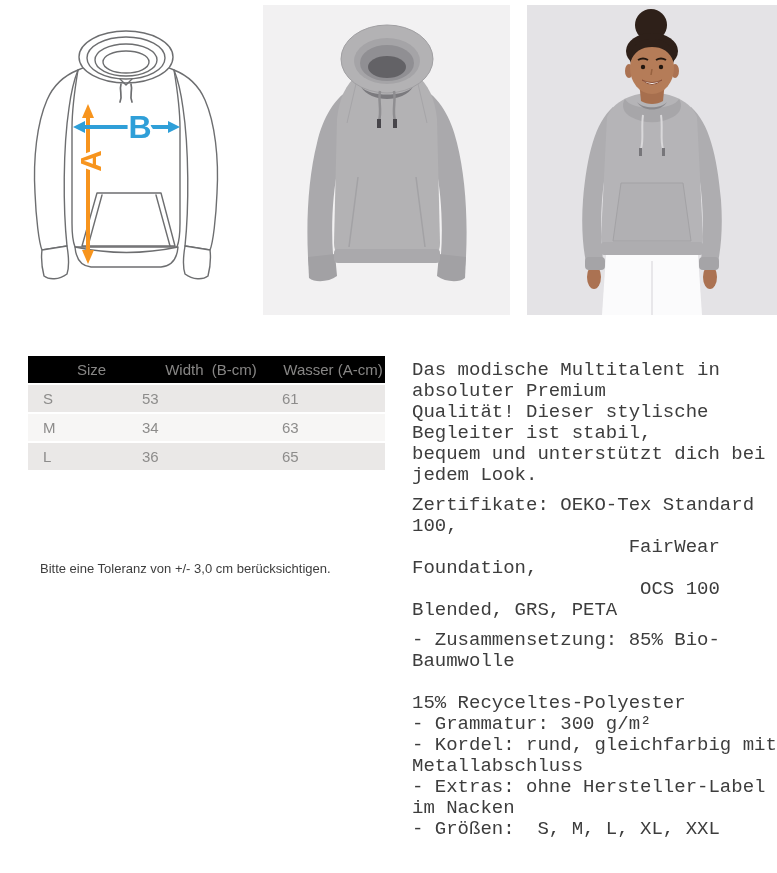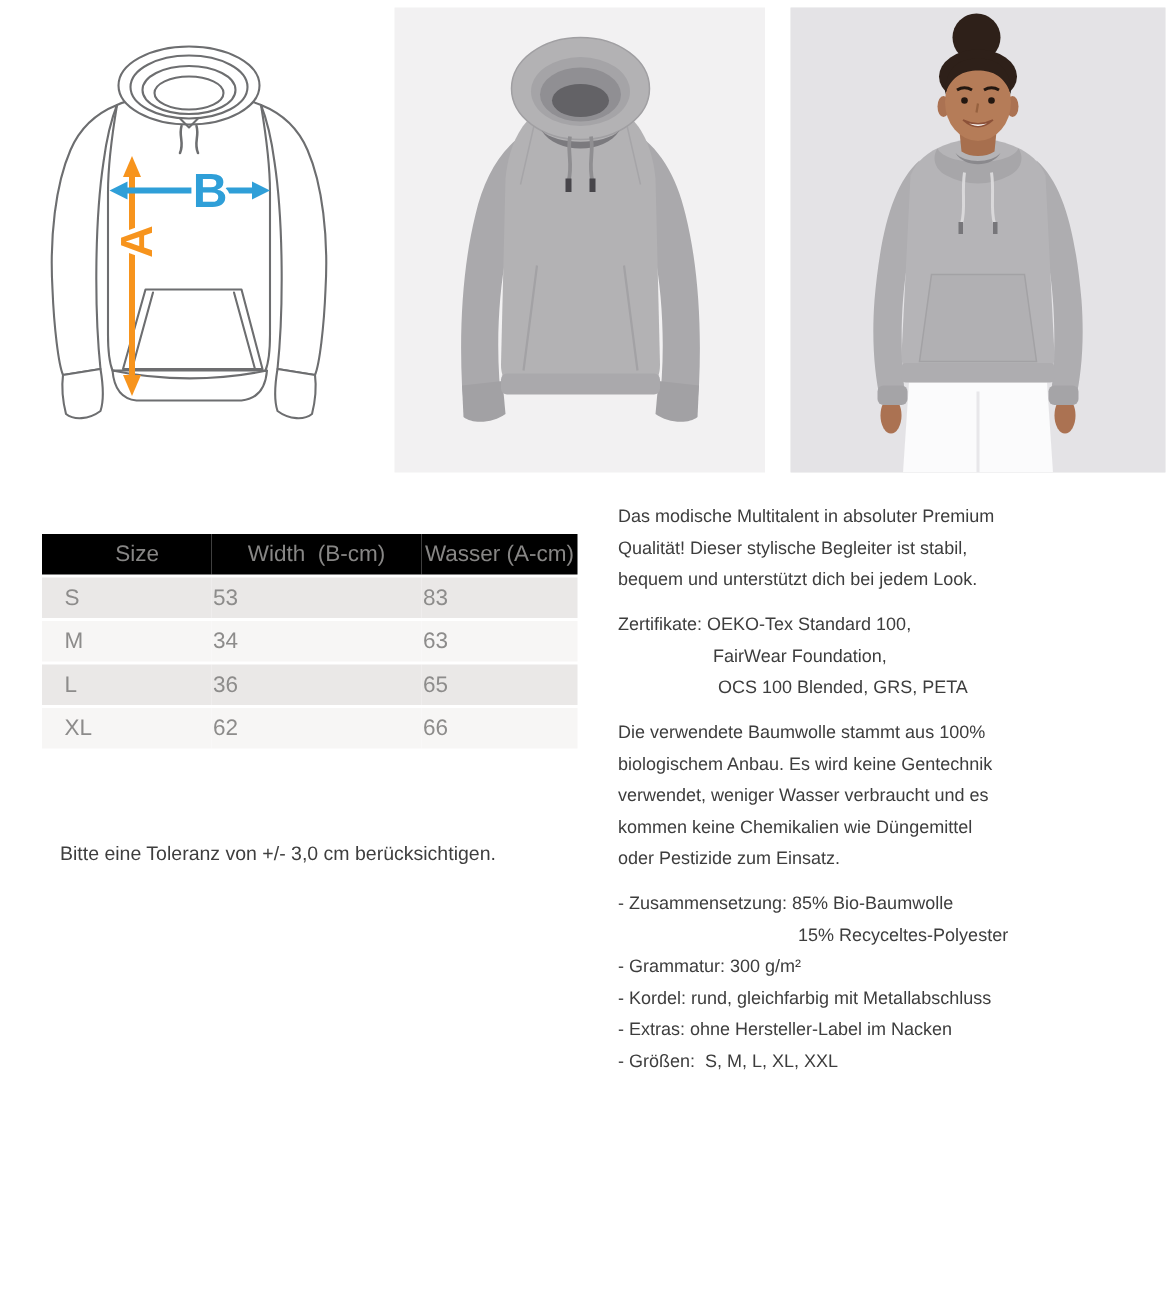--- a/index.html
+++ b/index.html
@@ -18,21 +18,21 @@
   
   .size-table{position:absolute;left:28px;top:354px;width:357px;border-collapse:separate;border-spacing:0 2px;font-size:15px;color:#8d8c8b;table-layout:fixed;}
   .size-table th{font-weight:400;text-align:center;height:25px;white-space:pre;background:#000000;color:#878685;}
   .size-table td{height:25px;}
   .size-table .c1{padding-left:15px;}
   .size-table tr.shaded td{background:#eae8e7;}
   .size-table tr.light td{background:#f7f6f5;}
 
   .tolerance{position:absolute;left:40px;top:561px;font-size:13px;color:#3e3e3e;}
 
-  .description{position:absolute;left:412px;top:334px;width:365px;font-size:12px;line-height:21px;color:#3d3d3d;}
+  .description{position:absolute;left:412px;top:360px;width:365px;font-size:19px;line-height:21px;color:#3d3d3d;font-family:Liberation Mono, monospace;}
   .description p{margin:0 0 9px 0;white-space:pre-wrap;}
 
   .arrow-label{font-weight:bold;paint-order:stroke;stroke:#ffffff;stroke-width:6px;stroke-linejoin:round;}
 </style>
 </head>
 <body>
 
 <div class="canvas">
 
   <svg class="diagram" viewBox="0 0 230 262" xmlns="http://www.w3.org/2000/svg">
@@ -153,54 +153,44 @@
       <tr>
         <th class="c1">Size</th>
         <th>Width  (B-cm)</th>
         <th>Wasser (A-cm)</th>
       </tr>
     </thead>
     <tbody>
       <tr class="shaded">
         <td class="c1">S</td>
         <td>53</td>
-        <td>83</td>
+        <td>61</td>
       </tr>
       <tr class="light">
         <td class="c1">M</td>
         <td>34</td>
         <td>63</td>
       </tr>
       <tr class="shaded">
         <td class="c1">L</td>
         <td>36</td>
         <td>65</td>
-      </tr>
-      <tr class="light">
-        <td class="c1">XL</td>
-        <td>62</td>
-        <td>66</td>
       </tr>
     </tbody>
   </table>
 
   <div class="tolerance">Bitte eine Toleranz von +/- 3,0 cm berücksichtigen.</div>
 
   <div class="description">
     <p>Das modische Multitalent in absoluter Premium
 Qualität! Dieser stylische Begleiter ist stabil,
 bequem und unterstützt dich bei jedem Look.</p>
     <p>Zertifikate: OEKO-Tex Standard 100,
                    FairWear Foundation,
                     OCS 100 Blended, GRS, PETA</p>
-    <p>Die verwendete Baumwolle stammt aus 100%
-biologischem Anbau. Es wird keine Gentechnik
-verwendet, weniger Wasser verbraucht und es
-kommen keine Chemikalien wie Düngemittel
-oder Pestizide zum Einsatz.</p>
     <p>- Zusammensetzung: 85% Bio-Baumwolle
                                     15% Recyceltes-Polyester
 - Grammatur: 300 g/m²
 - Kordel: rund, gleichfarbig mit Metallabschluss
 - Extras: ohne Hersteller-Label im Nacken
 - Größen:  S, M, L, XL, XXL</p>
   </div>
 
 </div>
 

